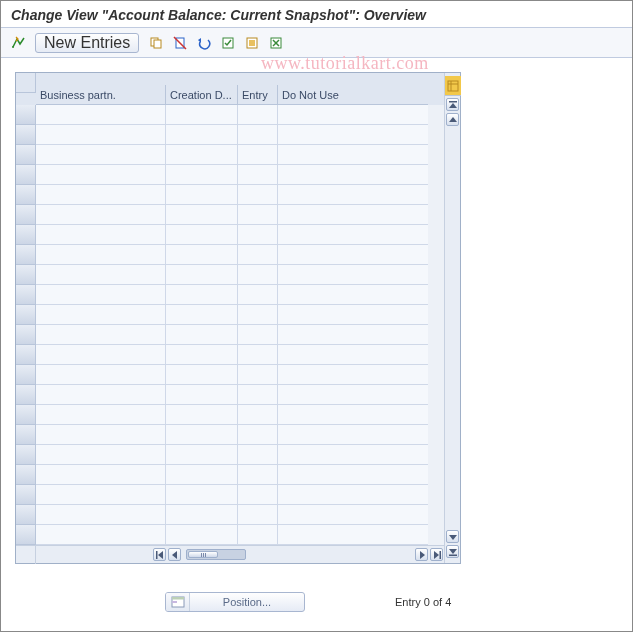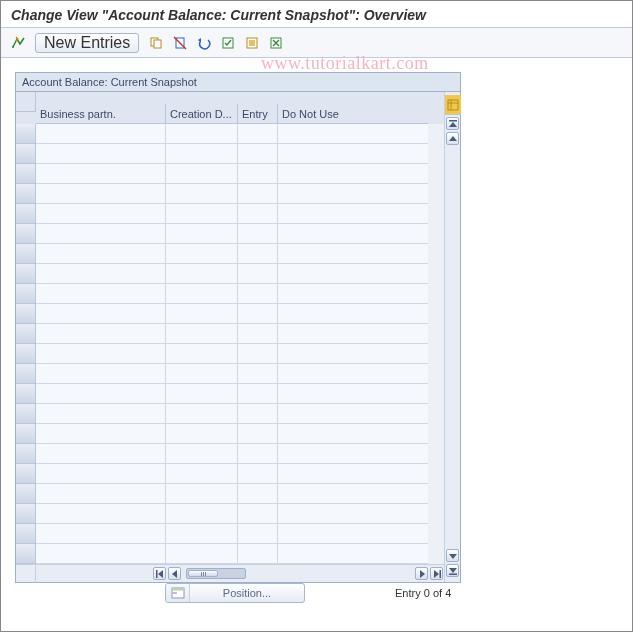--- a/index.html
+++ b/index.html
@@ -193,20 +193,21 @@
       border: 1px solid #9fb0cc; border-radius: 2px;
       display:flex; align-items:center; justify-content:center;
       gap:1px;
     }
     .hthumb span {width:1px;height:4px;background:#7b8aab;}
     .hfill { flex: 1; }
 
     .footer {
       display: flex;
       align-items: center;
+      margin-top: 28px;
       padding-left: 150px;
       gap: 90px;
     }
     .position-btn {
       height: 20px;
       width: 140px;
       display: flex;
       align-items: center;
       border: 1px solid #a8b6d0;
       border-radius: 3px;
@@ -284,21 +285,20 @@
         <line x1="4" y1="4" x2="10" y2="10" stroke="#3a8a3a" stroke-width="1.5"></line>
         <line x1="4" y1="10" x2="10" y2="4" stroke="#3a8a3a" stroke-width="1.5"></line>
       </svg>
   </span>
 </div>
 
 <div class="watermark">www.tutorialkart.com</div>
 
 <div class="content-area">
   <div class="panel">
-    <div class="panel-title">Account Balance: Current Snapshot</div>
     <div class="grid-wrap">
       <div class="grid-main">
         <div class="grid-header">
           <div class="gh-sel"></div>
           <div class="gh c1">Business partn.</div>
           <div class="gh c2">Creation D...</div>
           <div class="gh c3">Entry</div>
           <div class="gh c4" style="border-right:none;">Do Not Use</div>
         </div>
         <div class="grid-body" id="grid-body">

